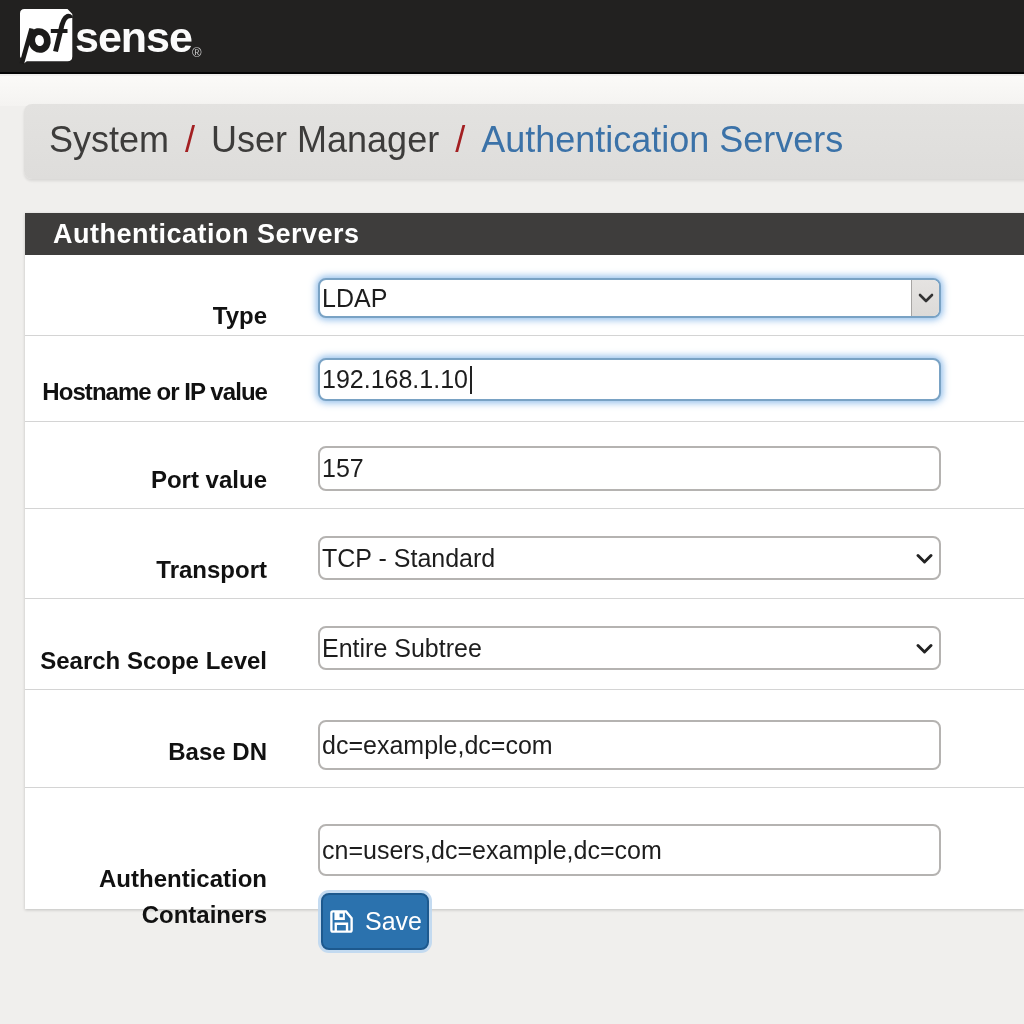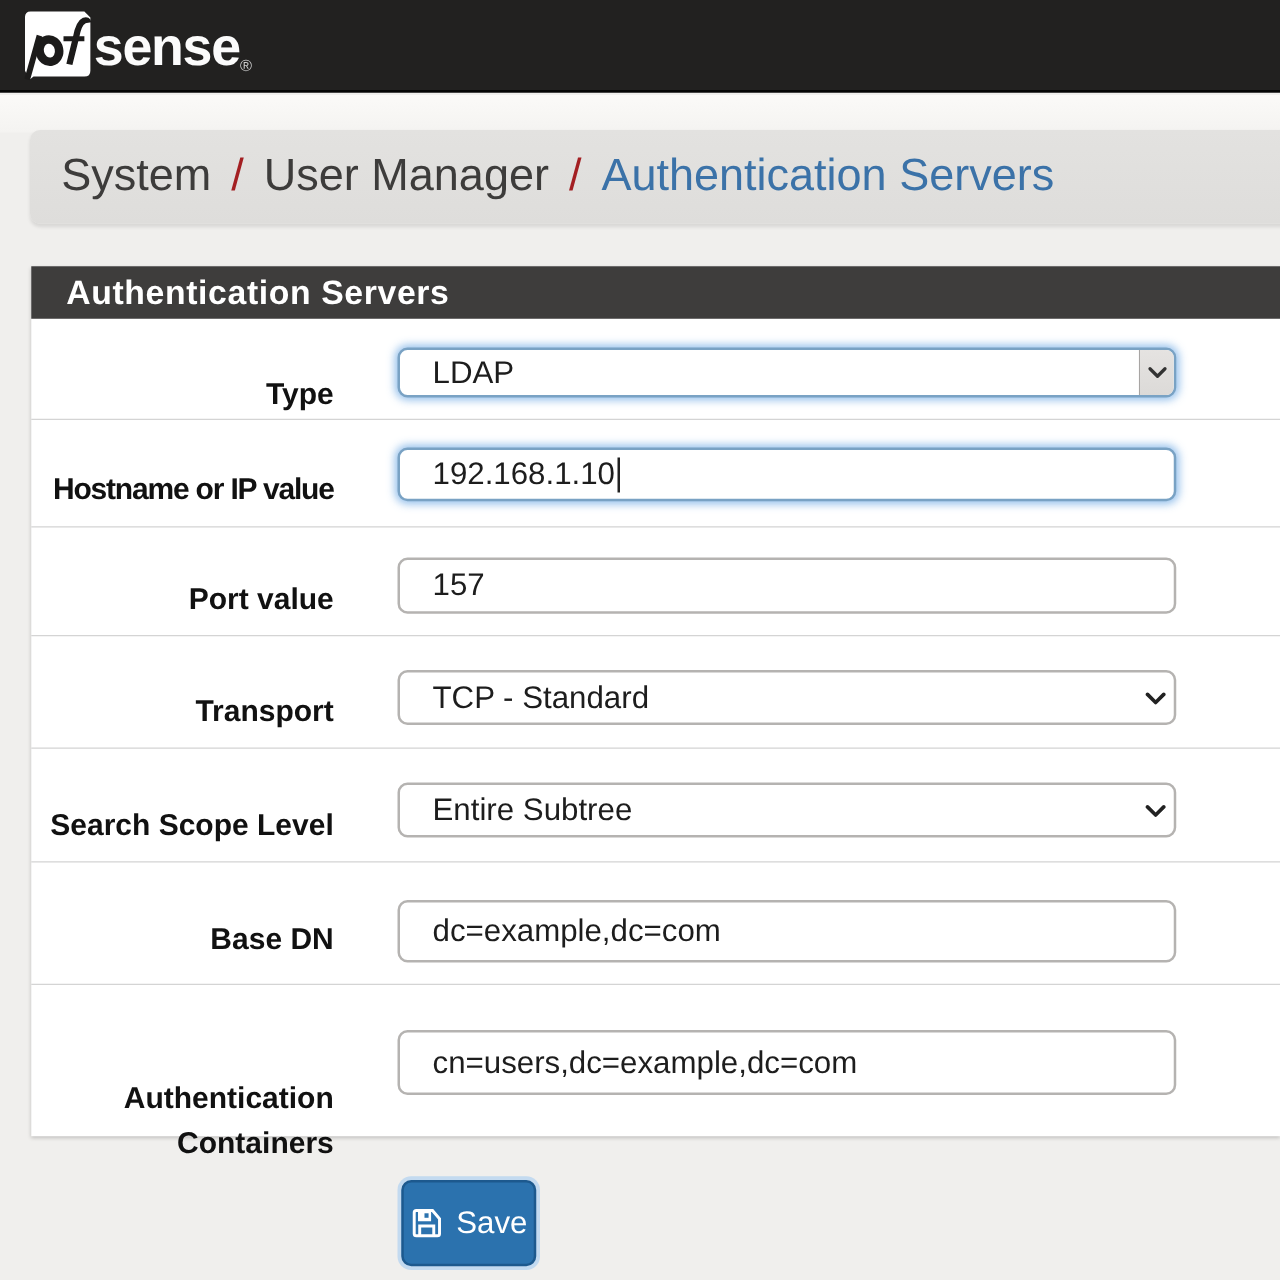--- a/index.html
+++ b/index.html
@@ -21,32 +21,32 @@
   #crumb .bl { color:#3b72a8; }
 
   
   #panel { left:25px; top:213px; width:999px; height:696px; background:#fff; box-shadow:0 1px 3px rgba(0,0,0,0.2); }
   #phead { left:0; top:0; width:999px; height:42px; background:#3e3d3c; color:#fff; font-weight:bold;
            font-size:27px; line-height:42px; padding-left:28px; letter-spacing:0.5px; }
   .sep { left:0; width:999px; height:1px; background:#d4d4d4; }
 
   .lbl { width:242px; text-align:right; font-weight:bold; font-size:24px; color:#111; white-space:nowrap;margin-top:12px; }
   .ctl { left:293px; width:623px; background:#fff; }
-  .inp { border:2px solid #b5b3b1; border-radius:8px; font-size:25px; color:#1d1d1d; padding-left:26px;
+  .inp { border:2px solid #b5b3b1; border-radius:8px; font-size:25px; color:#1d1d1d; padding-left:2px;
          display:flex; align-items:center; }
   .focus { border:2px solid #79a2c4; box-shadow:0 0 7px 2px rgba(120,175,230,0.8); }
 
   .chev { position:absolute; right:6px; top:50%; margin-top:-8px; width:17px; height:17px; }
 
   
   #tybox { position:absolute; right:0; top:0; width:28px; height:100%; background:linear-gradient(#e5e3e1,#dcdad8);
            border-left:1px solid #a7a5a3; border-radius:0 6px 6px 0; }
 
   
-  #save { left:321px; top:944px; width:108px; height:69px; background:#2b72ae; border:2px solid #1d598e;
+  #save { left:321px; top:893px; width:108px; height:57px; background:#2b72ae; border:2px solid #1d598e;
           border-radius:8px; box-shadow:0 0 0 3px rgba(190,215,240,0.9); color:#fff; font-size:25px;
           display:flex; align-items:center; justify-content:center; }
   #save svg { margin-right:10px; }
 </style>
 </head>
 <body>
   <div id="navbar" class="abs"></div>
 
   <svg class="abs" style="left:0;top:0;" width="240" height="74" viewBox="0 0 240 74">
 

